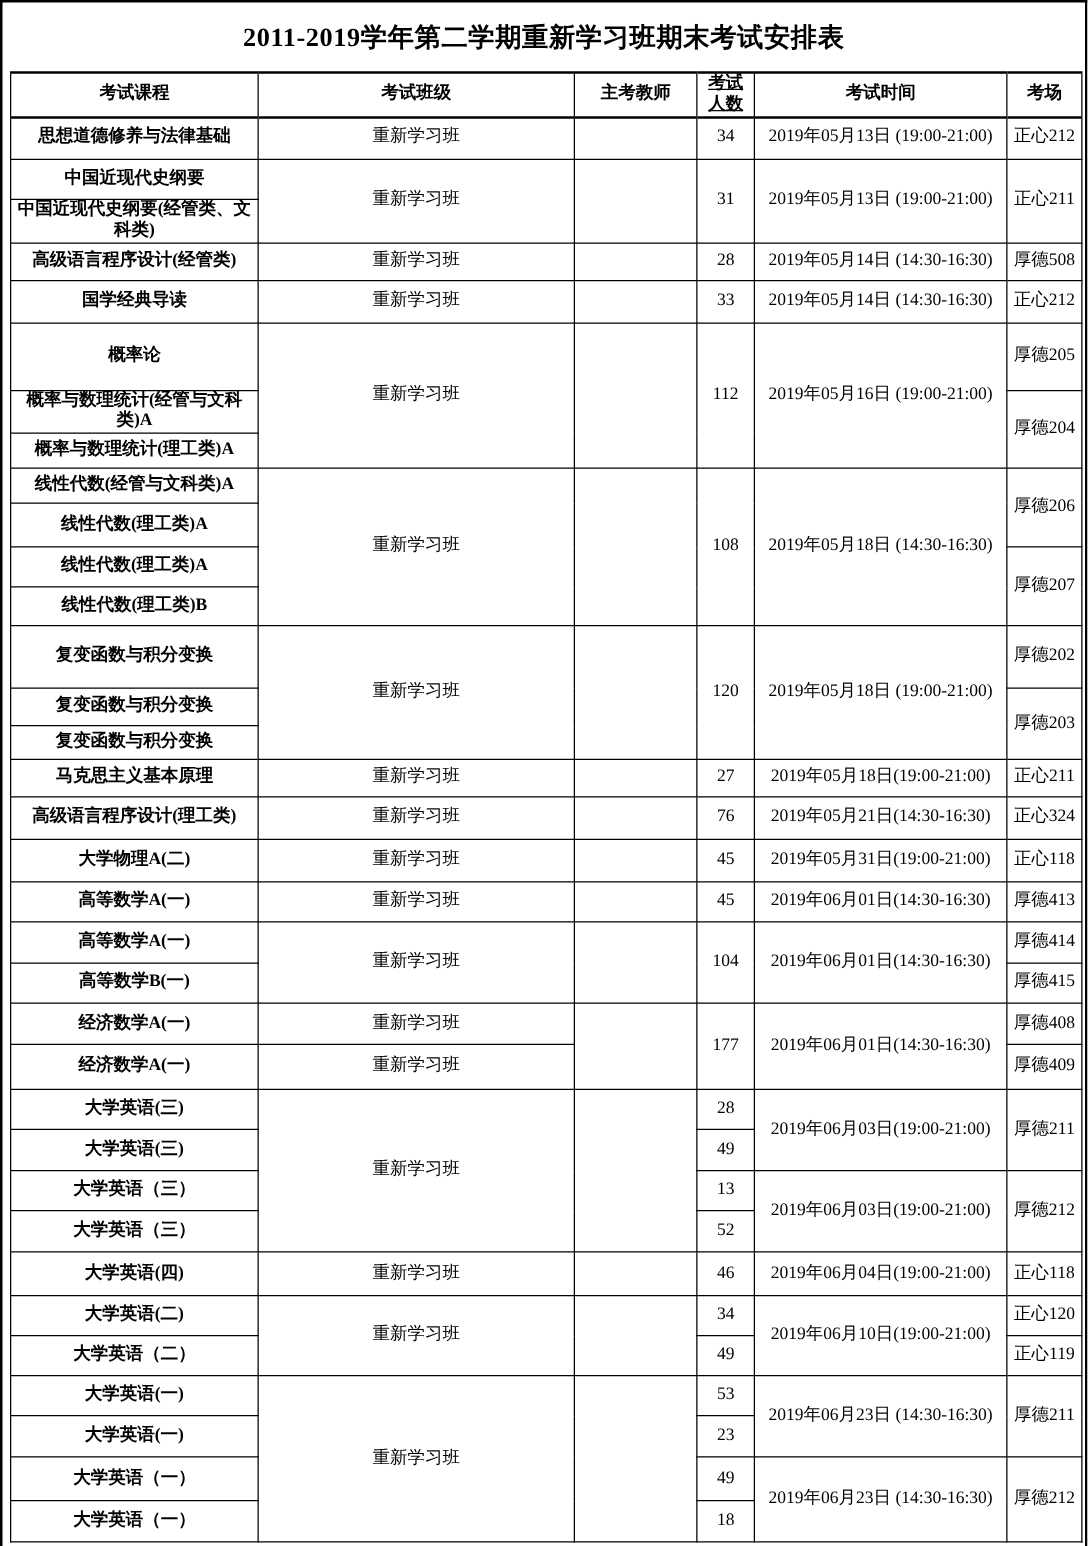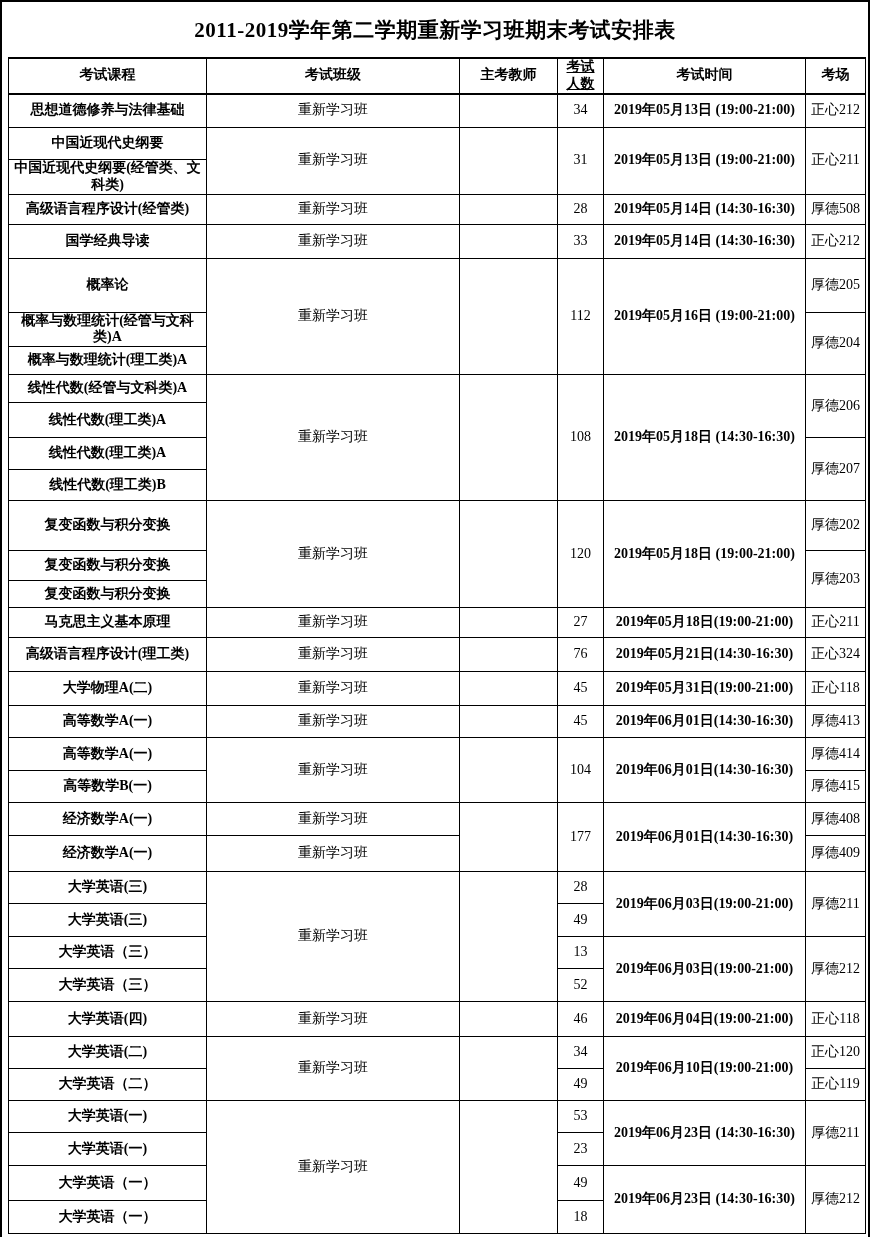--- a/index.html
+++ b/index.html
@@ -17,21 +17,21 @@
   }
   table.schedule th,table.schedule td{
     border:1px solid #000;text-align:center;vertical-align:middle;
     padding:0 2px;font-size:14px;line-height:1.2;
     font-family:"Liberation Serif",serif;
   }
   tr.hdr th{font-weight:bold;border-bottom:2px solid #000;border-top:2px solid #000;}
   .th-count{padding:0 7px;text-decoration:underline;}
   .course-cell{padding:0 6px;font-weight:bold;}
   .count-cell{font-family:"Liberation Sans",sans-serif;}
-  .time-cell{white-space:nowrap;font-family:"Liberation Sans",sans-serif;font-weight:bold;}
+  .time-cell{white-space:nowrap;font-family:"Liberation Sans",sans-serif;}
   .time-cell.t-serif{font-family:"Liberation Serif",serif;}
   .room-cell{white-space:nowrap;}
 </style>
 </head>
 <body>
 
 <div class="page">
   <div class="title">2011-2019学年第二学期重新学习班期末考试安排表</div>
 
   <table class="schedule">

